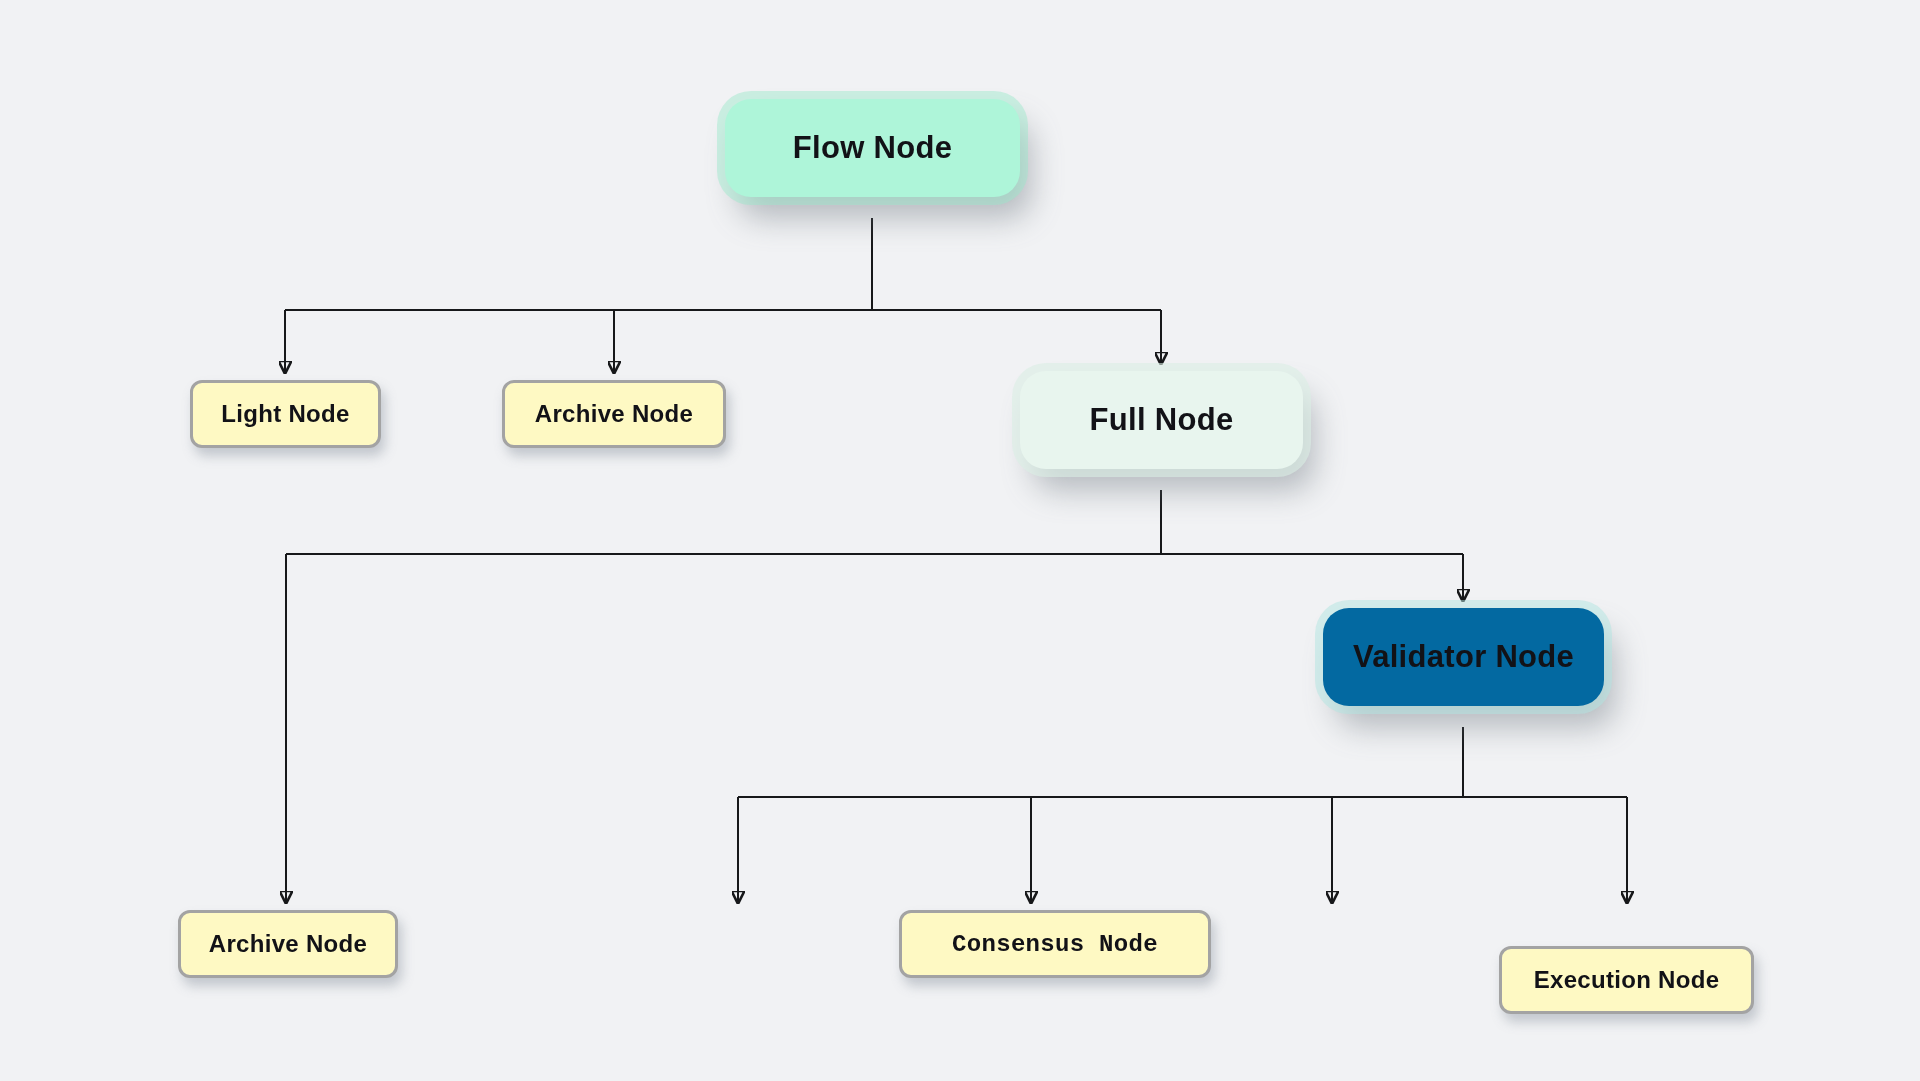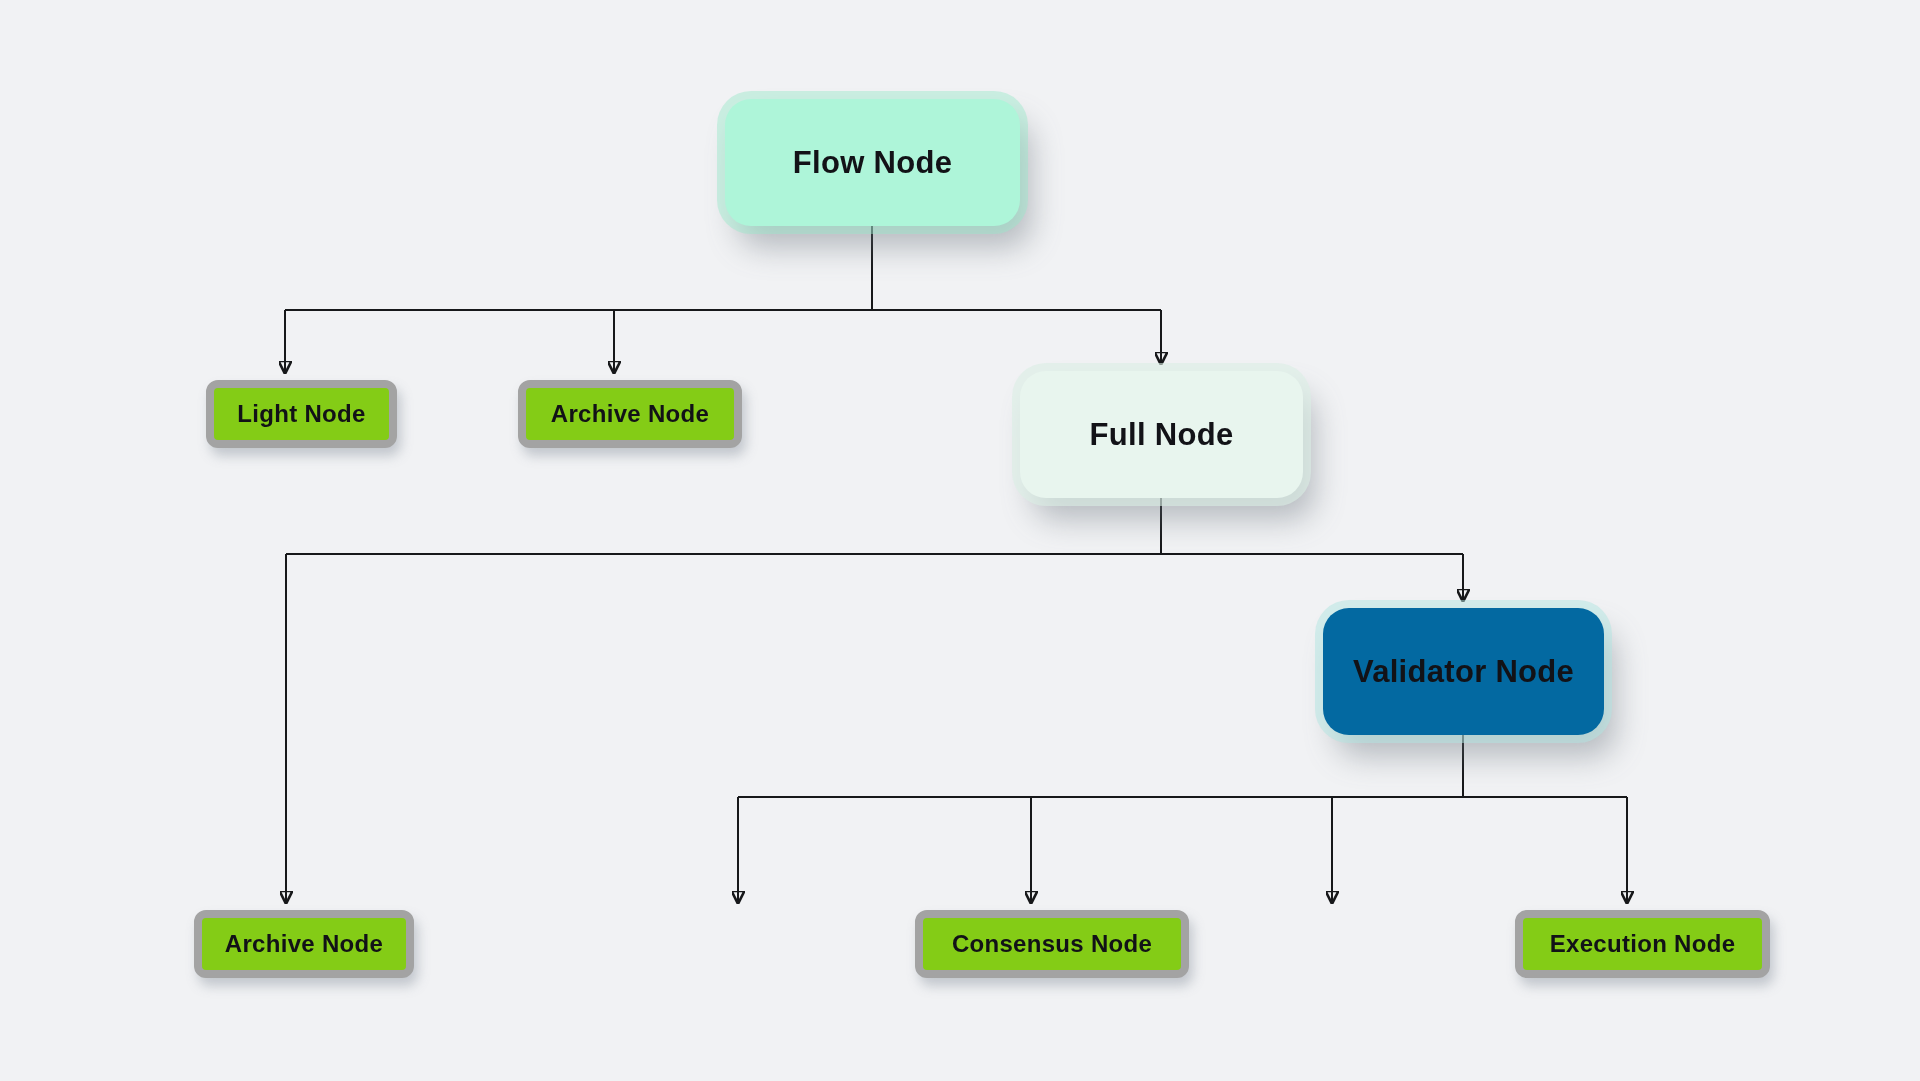--- a/index.html
+++ b/index.html
@@ -18,48 +18,47 @@
     position: absolute;
     display: flex;
     align-items: center;
     justify-content: center;
     text-align: center;
     font-weight: 600;
     letter-spacing: 0.3px;
     white-space: nowrap;
   }
   .node--highlight {
-    height: 127px;
+    height: 98px;
     border-radius: 26px;
     font-size: 31px;
   }
   .node--leaf {
     height: 68px;
     border-radius: 12px;
-    border: 8px solid #a3a3a3;
-    background: #84cc16;
+    border: 3px solid #a3a3a3;
+    background: #fef9c3;
     font-size: 24px;
     box-shadow: 4px 8px 12px rgba(110,120,135,0.35);
-    margin-left: 16px;
   }
 
   
   .node-flow       { left: 725px;  top: 99px;  width: 295px;
                      box-shadow: 0 0 0 8px rgba(154,232,202,0.45), 12px 22px 30px rgba(105,115,125,0.42); }
   .node-full       { left: 1020px; top: 371px; width: 283px;
                      box-shadow: 0 0 0 8px rgba(218,238,228,0.6), 12px 22px 30px rgba(105,115,125,0.42); }
   .node-validator  { left: 1323px; top: 608px; width: 281px;
                      box-shadow: 0 0 0 8px rgba(178,230,226,0.5), 12px 22px 30px rgba(105,115,125,0.42); }
   .node-light      { left: 190px;  top: 380px; width: 191px; }
   .node-archive    { left: 502px;  top: 380px; width: 224px; }
   .node-access     { left: 178px;  top: 910px; width: 220px; }
   .node-collection { left: 610px;  top: 910px; width: 256px; }
-  .node-consensus  { left: 899px;  top: 910px; width: 274px; }
+  .node-consensus  { left: 899px;  top: 910px; width: 312px; font-family: Liberation Mono, monospace; }
   .node-verification { left: 1195px; top: 910px; width: 275px; }
-  .node-execution  { left: 1499px; top: 910px; width: 255px; }
+  .node-execution  { left: 1499px; top: 946px; width: 255px; }
 </style>
 </head>
 <body>
 
 <div class="canvas">
 
   <svg class="wires" viewBox="0 0 1920 1081" xmlns="http://www.w3.org/2000/svg">
     <defs>
       <marker id="arrow" viewBox="0 0 10 10" refX="8.5" refY="5" markerWidth="6.5" markerHeight="6.5" orient="auto">
         <path d="M0,0 L10,5 L0,10 Z" fill="#17181a" stroke="none"></path>

